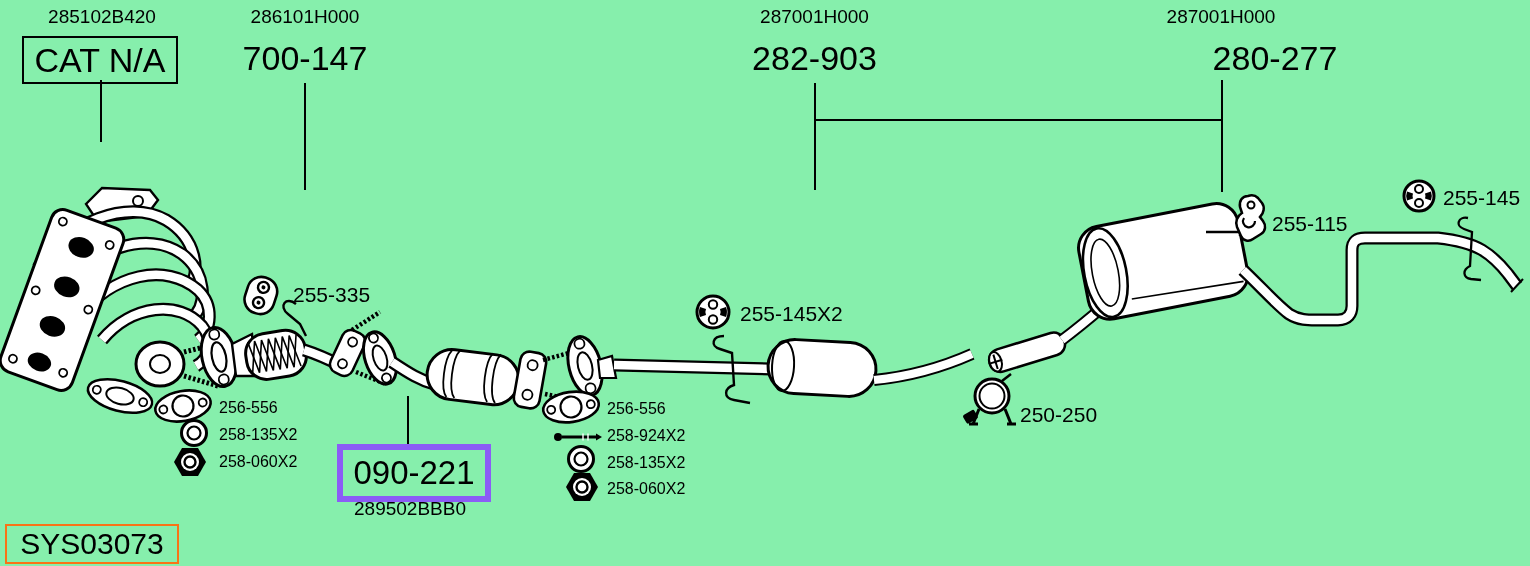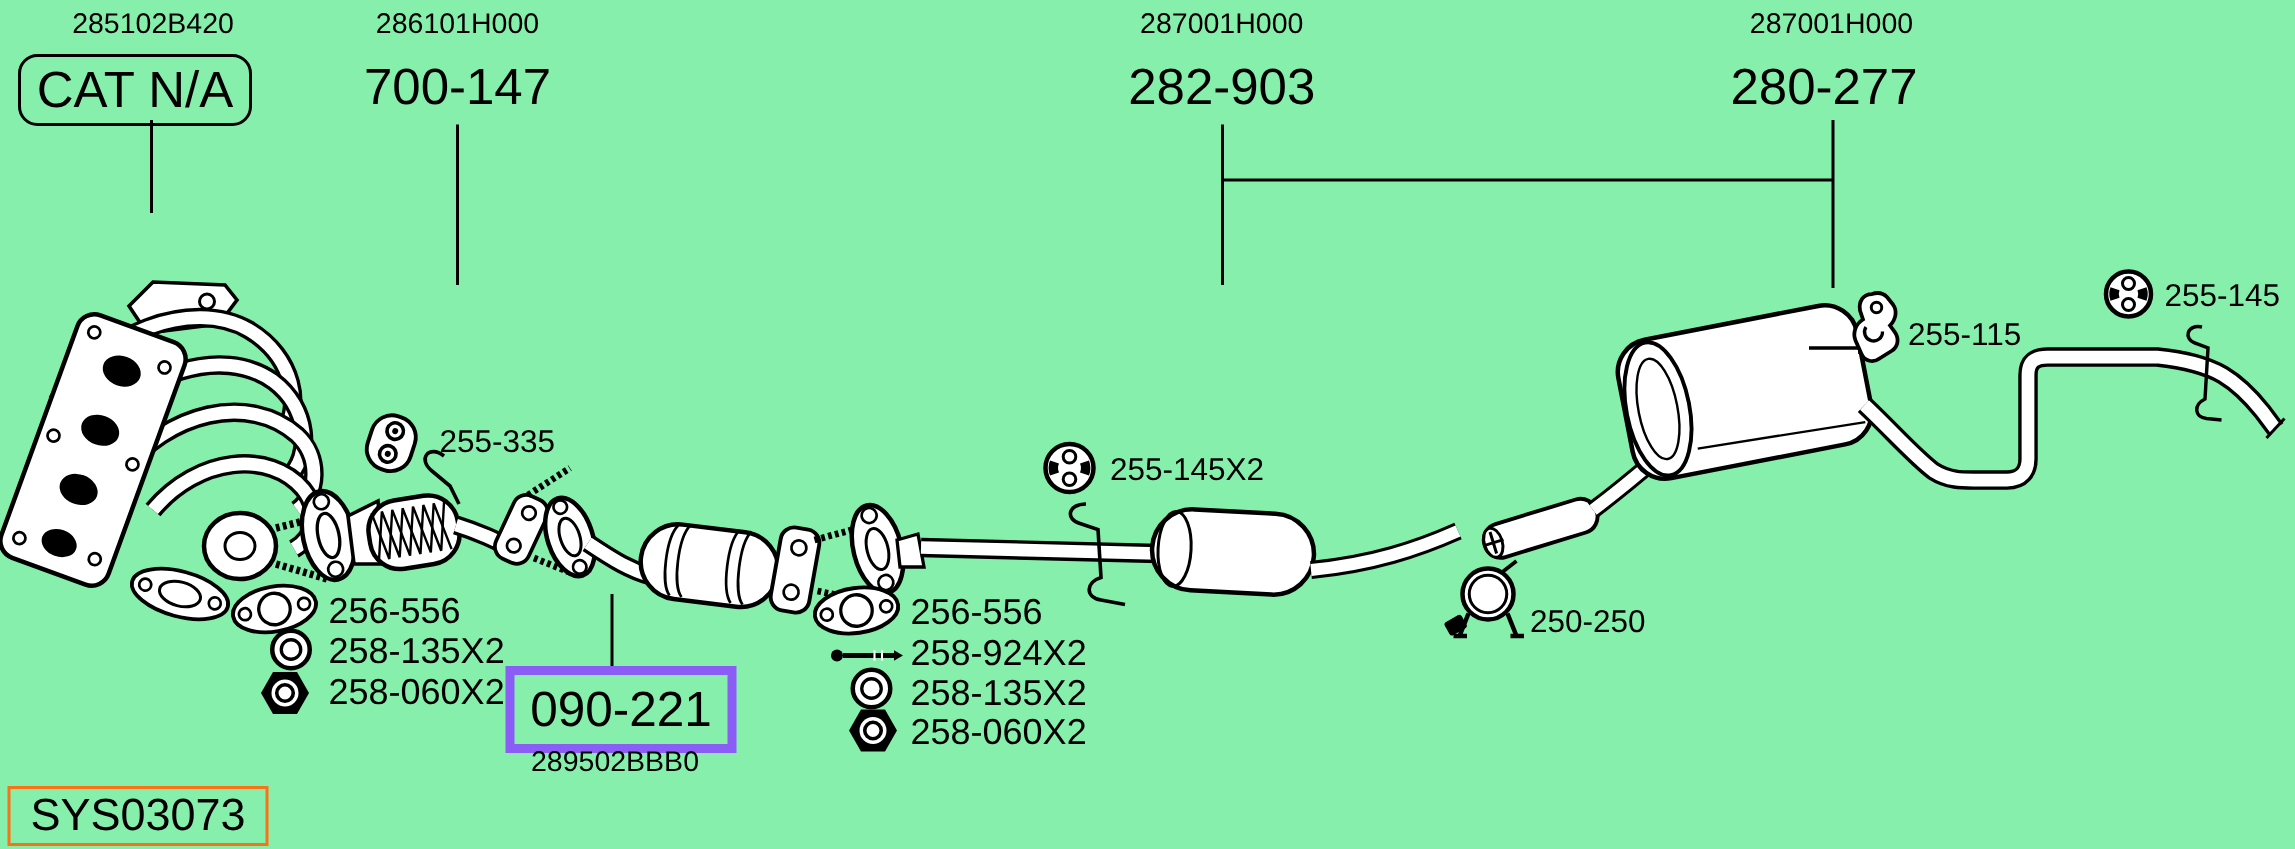--- a/index.html
+++ b/index.html
@@ -4,21 +4,21 @@
 <style>
   html,body{margin:0;padding:0;background:#fff;}
   #stage{position:relative;width:1530px;height:566px;background:#86efac;overflow:hidden;
          font-family:"Liberation Sans","DejaVu Sans",sans-serif;color:#000;}
   #art{position:absolute;left:0;top:0;}
   .lbl{position:absolute;white-space:nowrap;}
   .ref{font-size:19px;text-align:center;}
   .big{font-size:34px;text-align:center;line-height:44px;}
   .boxed{border:2px solid #000;}
   .part{font-size:21px;}
-  .fast{font-size:24px;line-height:27px;}
+  .fast{font-size:16px;line-height:27px;}
   .codebox{font-size:30px;text-align:center;line-height:36px;border:2px solid #f97316;}
   .pnbox{font-size:33px;text-align:center;line-height:46px;border:6px solid #8b5cf6;}
   .sub{font-size:19px;text-align:center;}
 </style>
 </head>
 <body>
 
 <div id="stage">
 
   <svg id="art" width="1530" height="566" viewBox="0 0 1530 566">
@@ -229,30 +229,30 @@
       <circle cx="581" cy="459" r="6.5" fill="#fff" stroke="#000" stroke-width="2.2"></circle>
     </g>
     <g>
       <polygon points="574,473 590,473 598,487 590,501 574,501 566,487" fill="#000"></polygon>
       <circle cx="582" cy="487" r="9" fill="#fff"></circle>
       <circle cx="582" cy="487" r="5.5" fill="#fff" stroke="#000" stroke-width="2.4"></circle>
     </g>
   </svg>
 
   <div class="lbl ref" style="left:24px;top:6px;width:156px;">285102B420</div>
-  <div class="lbl big boxed" style="left:12px;top:36px;width:152px;height:44px;border-radius:13px;">CAT N/A</div>
+  <div class="lbl big boxed" style="left:22px;top:36px;width:152px;height:44px;">CAT N/A</div>
 
   <div class="lbl ref" style="left:235px;top:6px;width:140px;">286101H000</div>
   <div class="lbl big" style="left:235px;top:36px;width:140px;">700-147</div>
 
   <div class="lbl ref" style="left:742px;top:6px;width:145px;">287001H000</div>
   <div class="lbl big" style="left:742px;top:36px;width:145px;">282-903</div>
 
   <div class="lbl ref" style="left:1150px;top:6px;width:142px;">287001H000</div>
-  <div class="lbl big" style="left:1145px;top:36px;width:142px;">280-277</div>
+  <div class="lbl big" style="left:1204px;top:36px;width:142px;">280-277</div>
 
   <div class="lbl part" style="left:293px;top:283px;">255-335</div>
   <div class="lbl part" style="left:740px;top:302px;">255-145X2</div>
   <div class="lbl part" style="left:1020px;top:403px;">250-250</div>
   <div class="lbl part" style="left:1272px;top:212px;">255-115</div>
   <div class="lbl part" style="left:1443px;top:186px;">255-145</div>
 
   <div class="lbl fast" style="left:219px;top:394px;">256-556</div>
   <div class="lbl fast" style="left:219px;top:421px;">258-135X2</div>
   <div class="lbl fast" style="left:219px;top:448px;">258-060X2</div>

